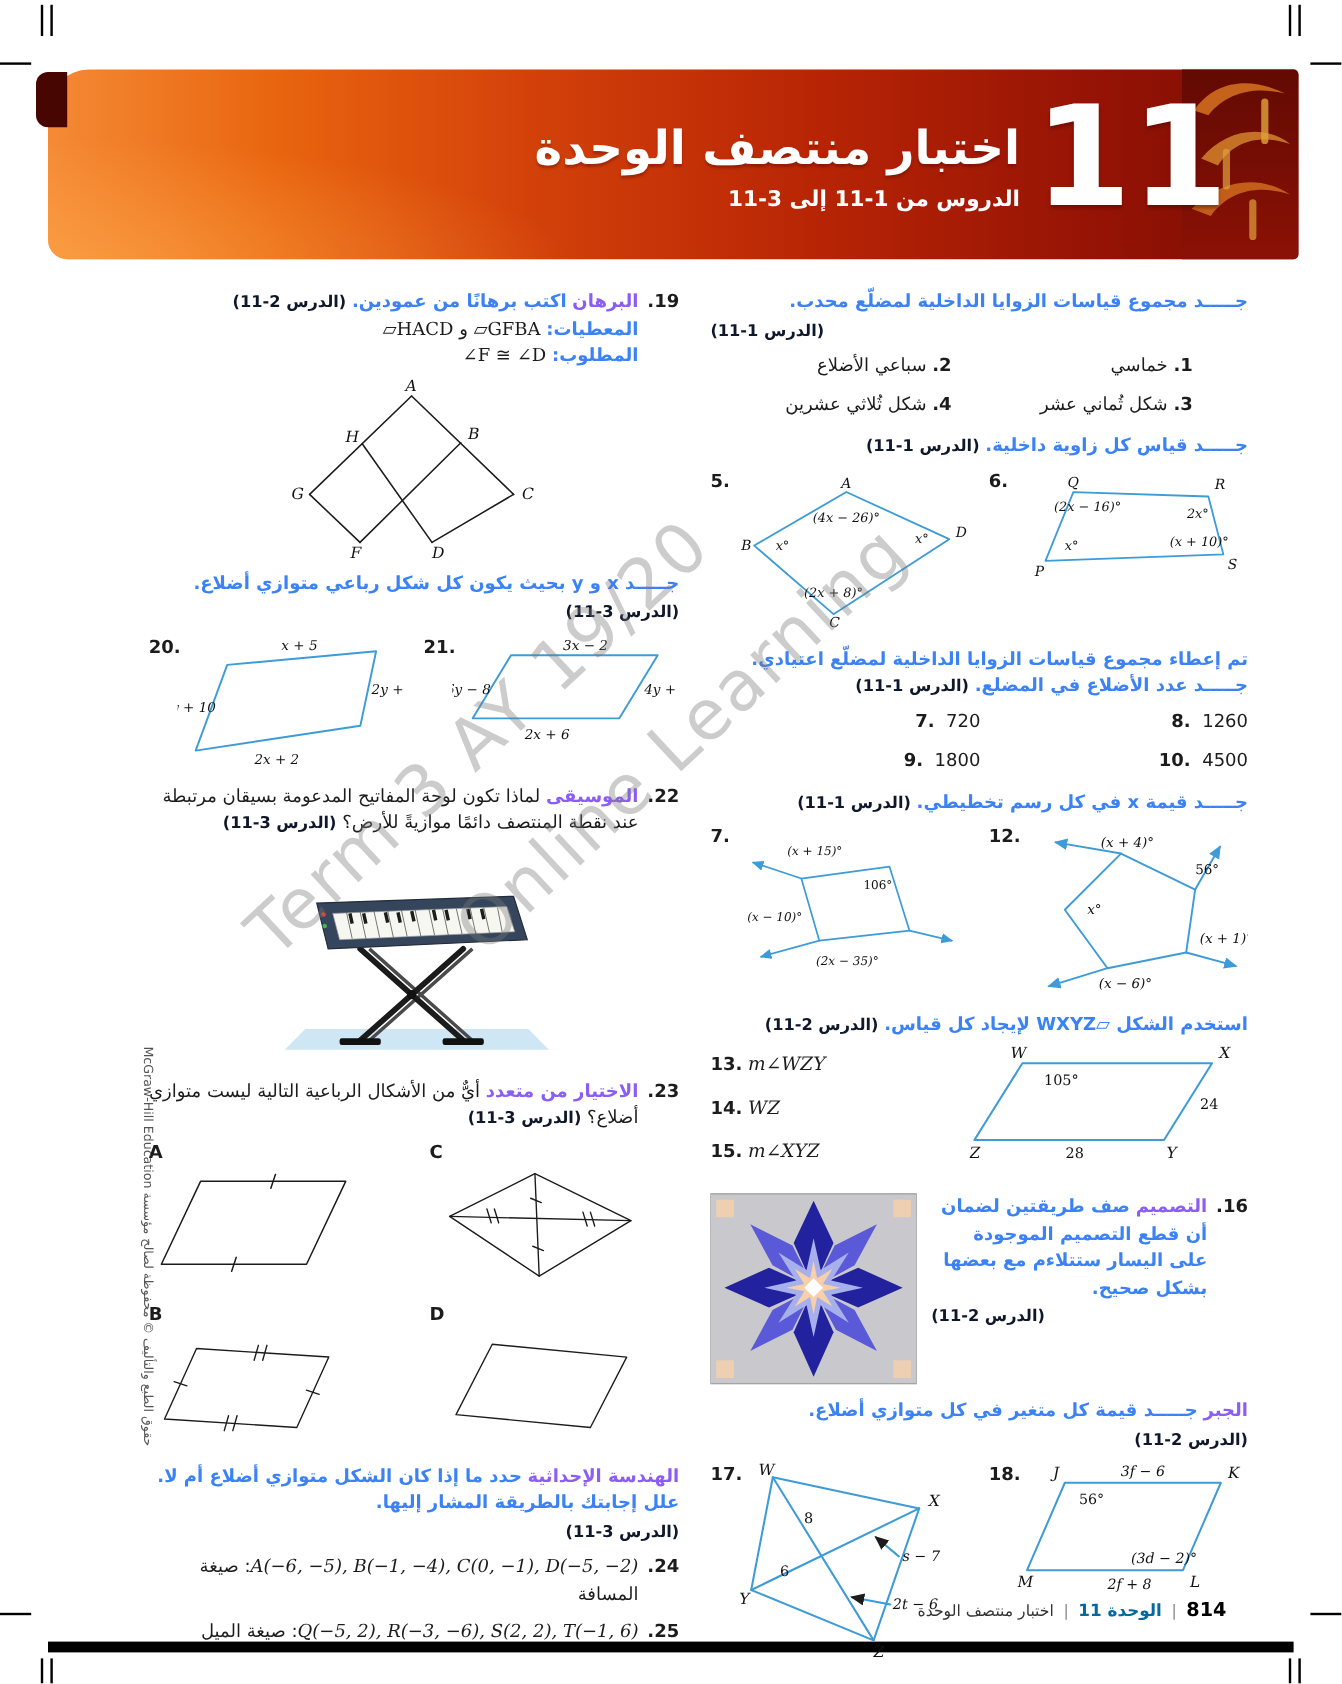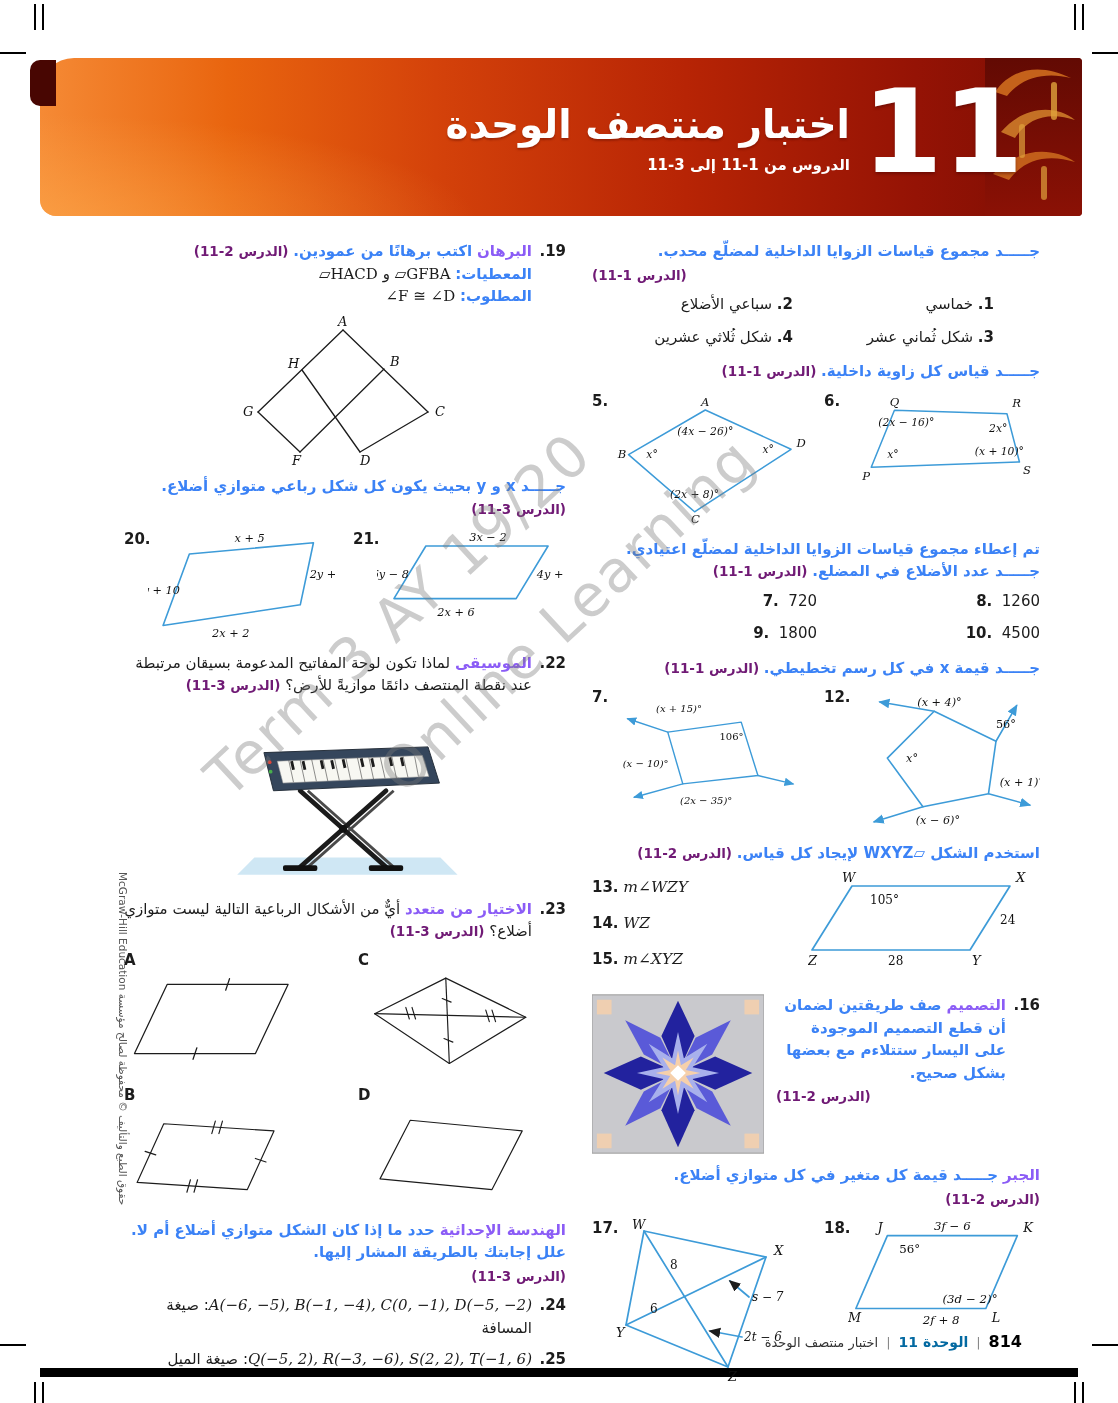--- a/index.html
+++ b/index.html
@@ -25,30 +25,30 @@
   .banner-tab { position:absolute; left:-10px; top:2px; width:26px; height:46px;
     background:#480602; border-radius:10px 0 0 10px; }
   .banner-right-block { position:absolute; right:0; top:0; bottom:0; width:97px;
     background:linear-gradient(180deg,#620a03,#8b1105); border-radius:0 4px 4px 0; overflow:hidden; }
   .banner-number { position:absolute; right:102px; top:-6px; width:118px; text-align:center;
     font-size:116px; font-weight:bold; color:#ffffff; line-height:160px;
     text-shadow:0 2px 3px rgba(60,0,0,.4); }
   .banner-titles { position:absolute; right:232px; left:30px; top:44px; direction:rtl; text-align:right; color:#fff; }
   .banner-title { font-size:39px; font-weight:bold; line-height:46px; letter-spacing:.5px;
     text-shadow:0 2px 2px rgba(80,10,0,.35); }
-  .banner-subtitle { font-size:15px; font-weight:bold; margin-top:8px; }
+  .banner-subtitle { font-size:18px; font-weight:bold; margin-top:8px; }
 
   
   .content { position:absolute; top:240px; right:78px; left:118px; direction:rtl; display:flex; gap:26px; line-height:1.5; }
   .col-right { width:448px; }
   .col-left  { width:442px; }
 
   .hdr { font-weight:bold; color:#3b82f6; }
   .qnum { font-weight:bold; }
-  .lesson { color:#701a75; font-weight:bold; font-size:13.5px; white-space:nowrap; }
+  .lesson { color:#0f172a; font-weight:bold; font-size:13.5px; white-space:nowrap; }
   .kw { color:#8b5cf6; font-weight:bold; }
   .lesson-line-left { text-align:left; margin-top:1px; }
   .lesson-line-right { text-align:right; margin-top:1px; padding-left:55px; }
   .lesson-line-right.indent { margin-left:60px; }
 
   .sec { margin-bottom:7px; }
   .grid2 { display:grid; grid-template-columns:1fr 1fr; row-gap:10px; margin-bottom:12px; }
   .rtl-grid { direction:rtl; padding-right:46px; }
   .ltr-grid { direction:ltr; padding-left:2px; }
   .ltr-grid .item { direction:ltr; text-align:right; }

